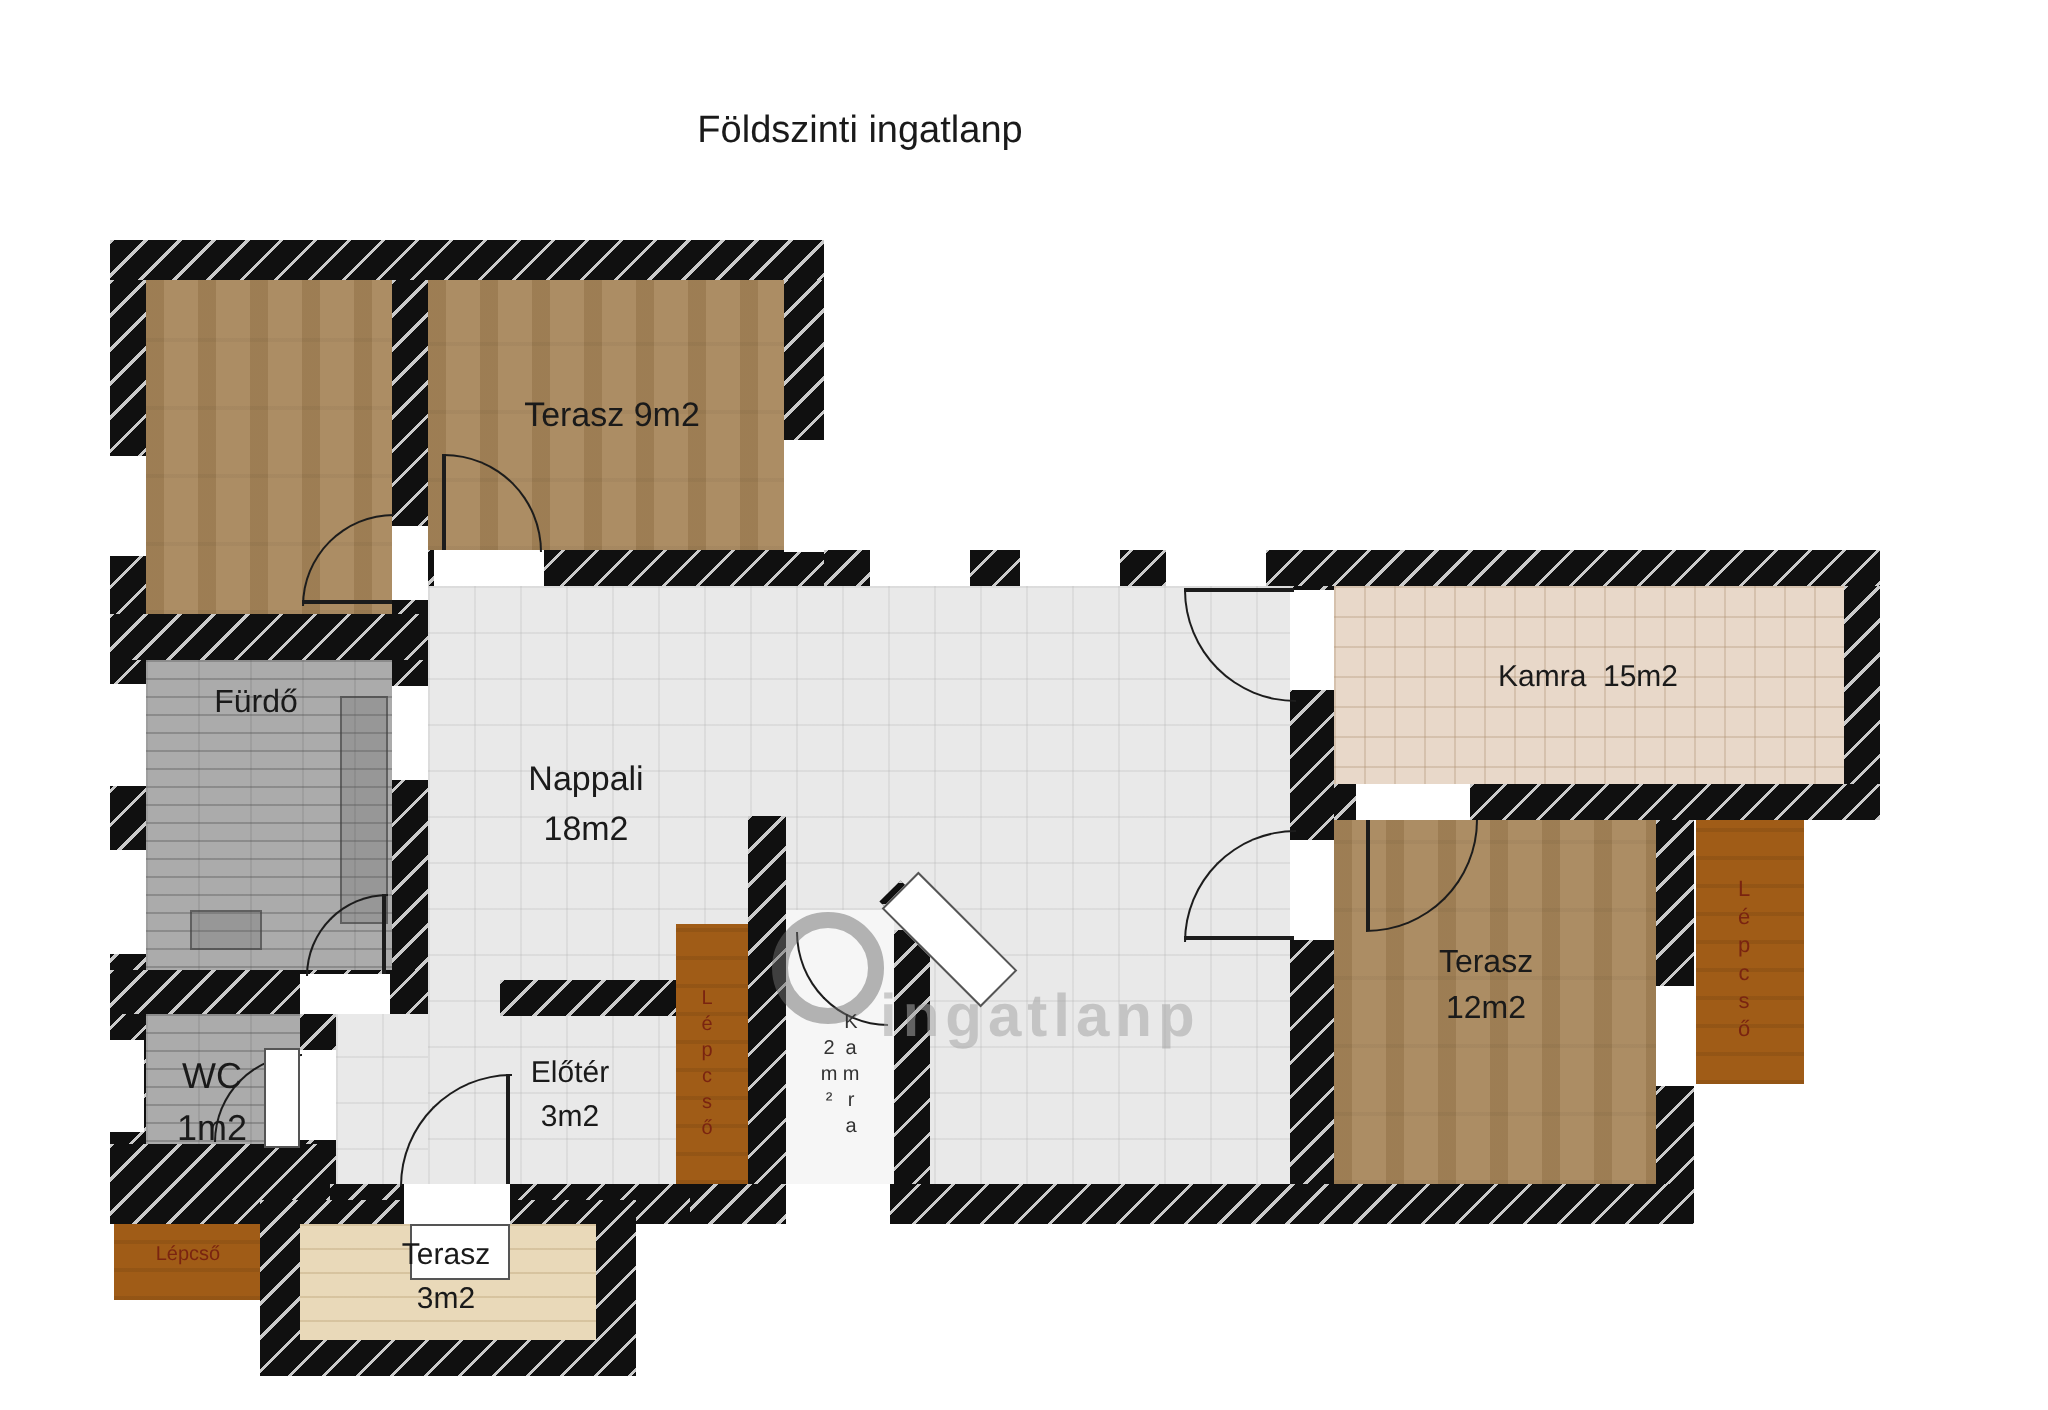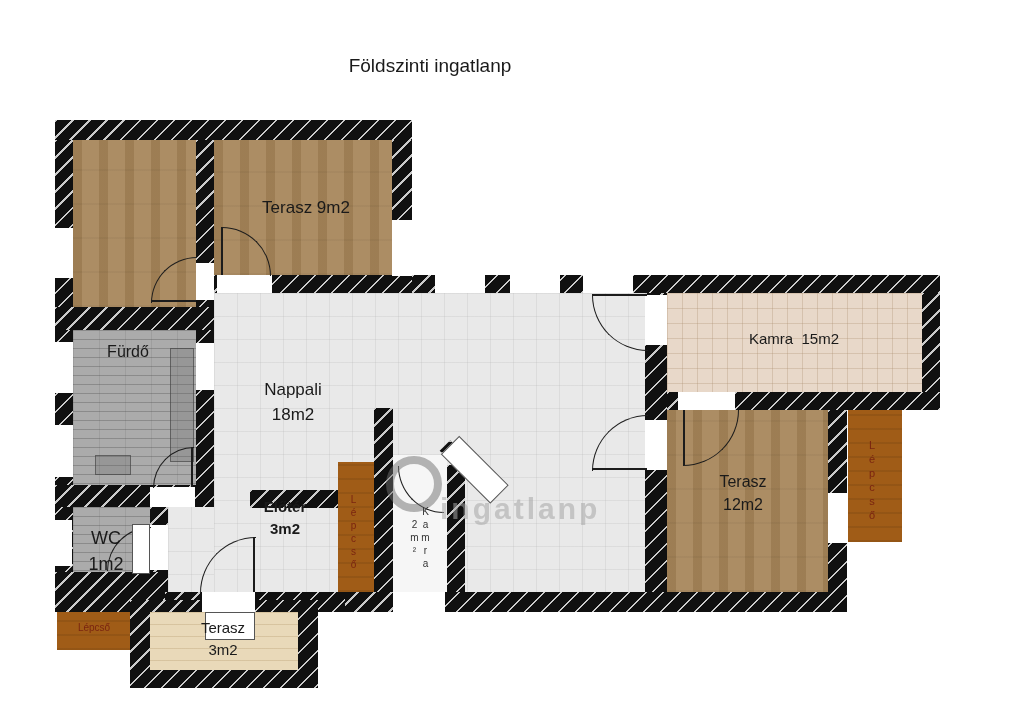--- a/index.html
+++ b/index.html
@@ -158,21 +158,21 @@
     <span style="display:block">WC</span>
     <span style="display:block">1m2</span>
   </div>
 
   <div class="lbl" style="left:293px;top:378px;font-size:17px;">
     <span style="display:block">Nappali</span>
     <span style="display:block">18m2</span>
   </div>
 
 
-  <div class="lbl" style="left:285px;top:496px;font-size:15px;font-weight:bold;">
+  <div class="lbl" style="left:285px;top:526px;font-size:15px;">
     <span style="display:block">Előtér</span>
     <span style="display:block">3m2</span>
   </div>
 
   <div class="lbl" style="left:794px;top:328px;font-size:15px;white-space:pre;">Kamra  15m2</div>
 
   <div class="lbl" style="left:743px;top:470px;font-size:16px;">
     <span style="display:block">Terasz</span>
     <span style="display:block">12m2</span>
   </div>

